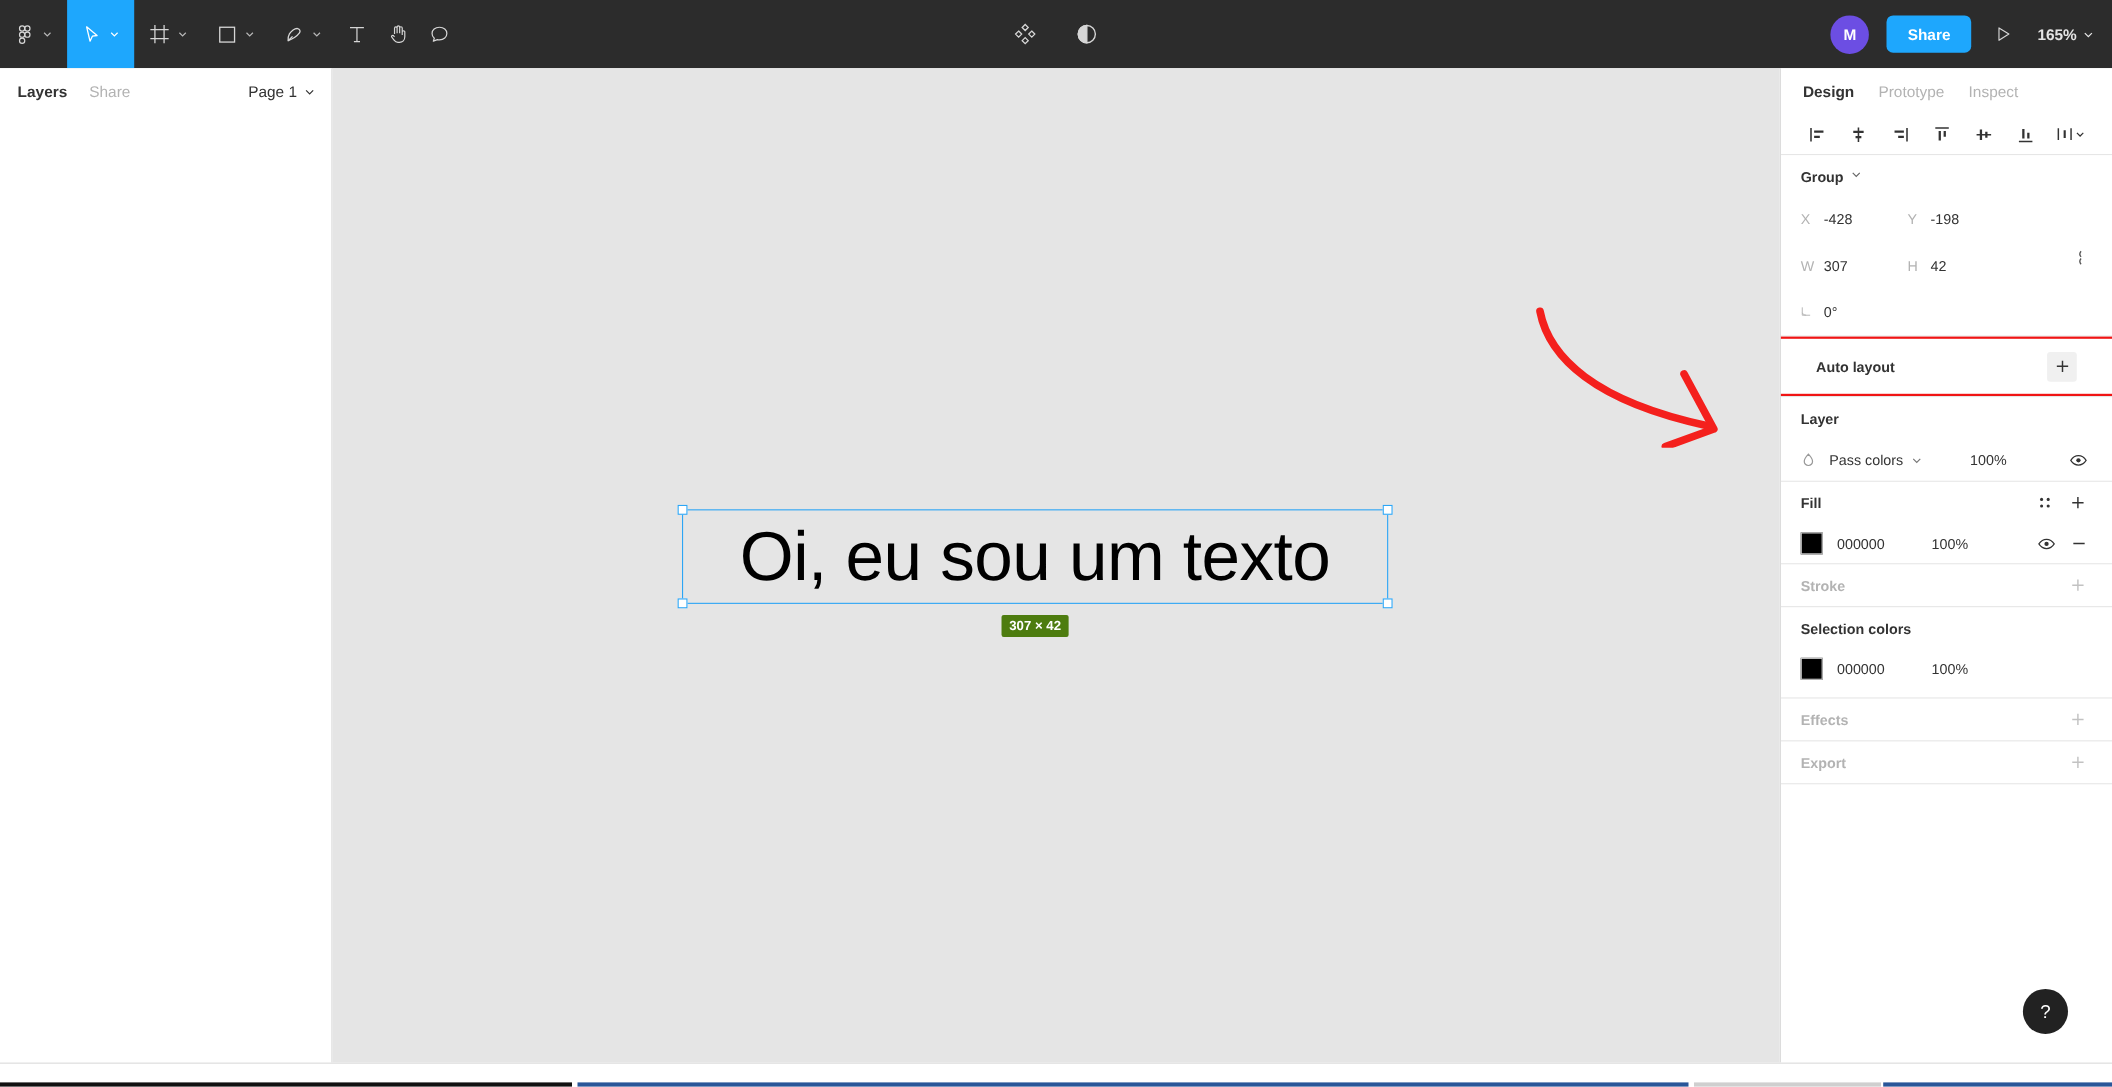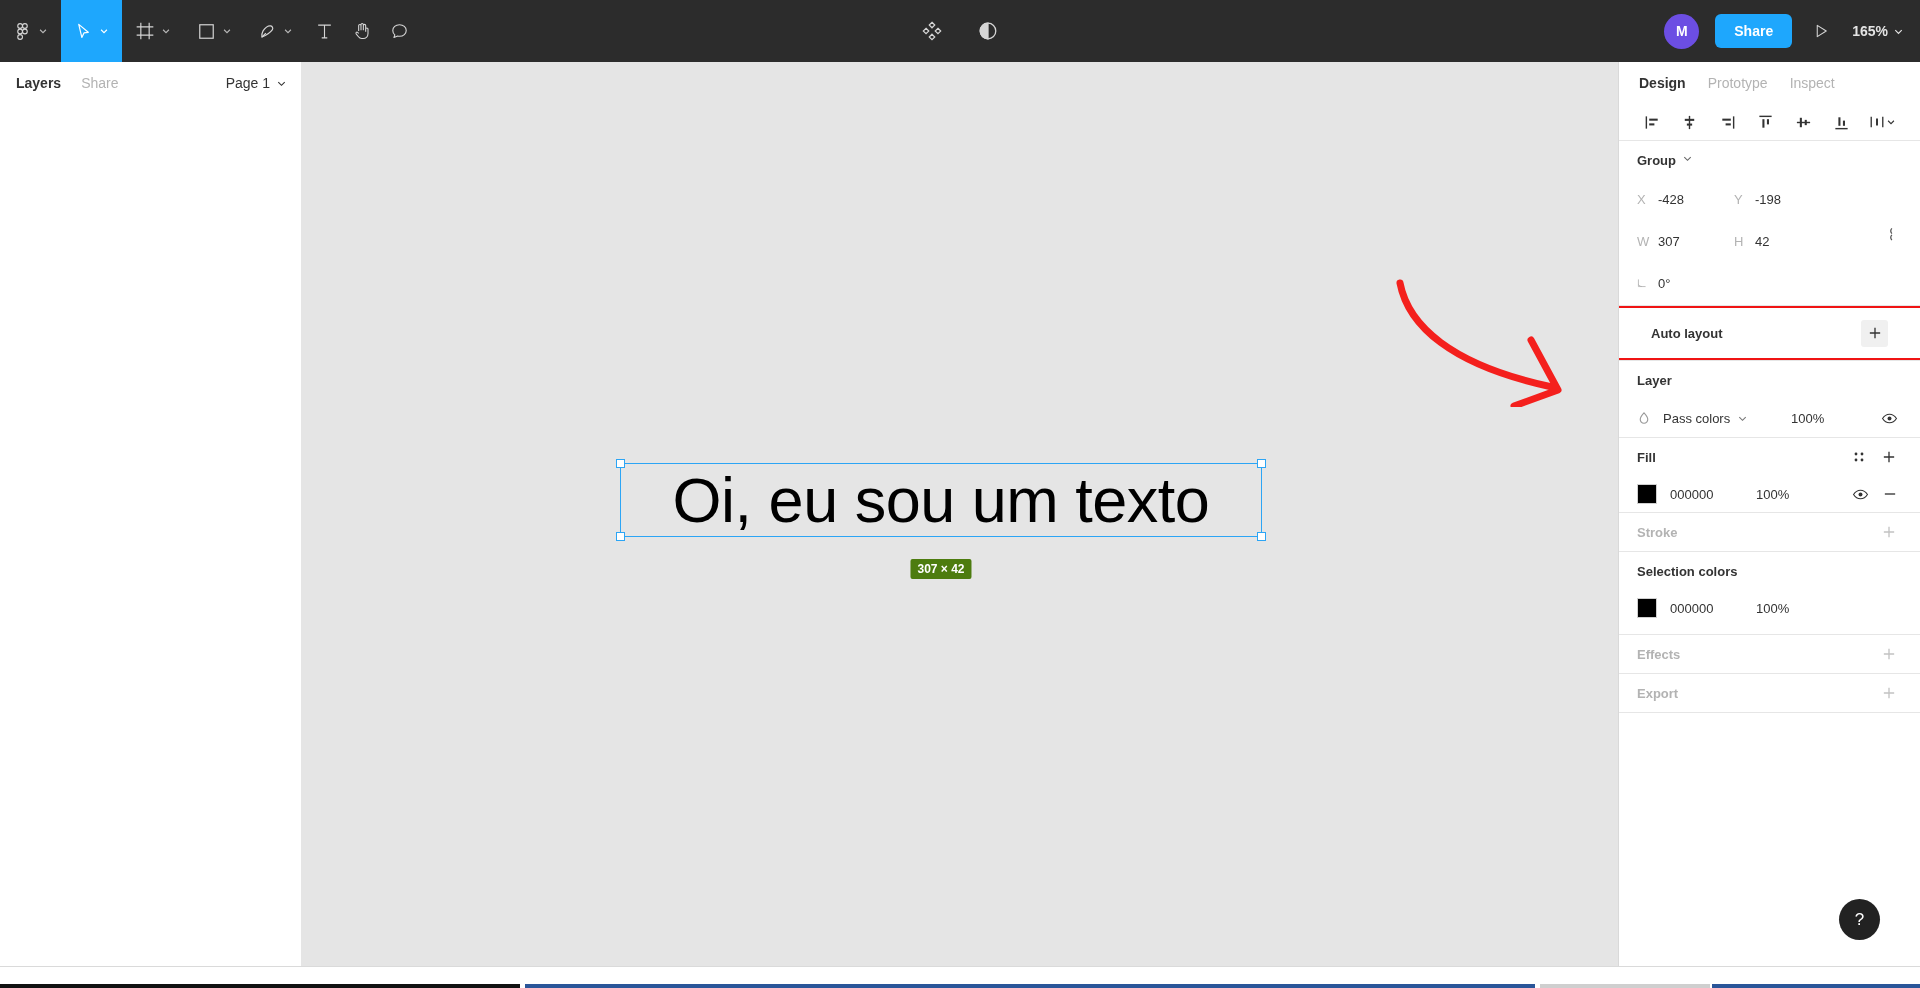--- a/index.html
+++ b/index.html
@@ -88,21 +88,21 @@
 
   
   .canvas {
     position: absolute; left: 302px; top: 62px;
     width: 1316px; height: 904px;
     background: #e5e5e5;
     overflow: hidden;
   }
   .sel-box {
     position: absolute; left: 318px; top: 401px;
-    width: 642px; height: 74px;
+    width: 642px; height: 86px;
     border: 1.6px solid #2ca5f5;
   }
   .sel-text {
     position: absolute; left: 0; top: 0; width: 100%; height: 100%;
     display: flex; align-items: center; justify-content: center;
     font-family: "Liberation Sans", sans-serif;
     font-size: 63px; color: #000; white-space: nowrap;
     letter-spacing: -0.5px;
   }
   .handle {

